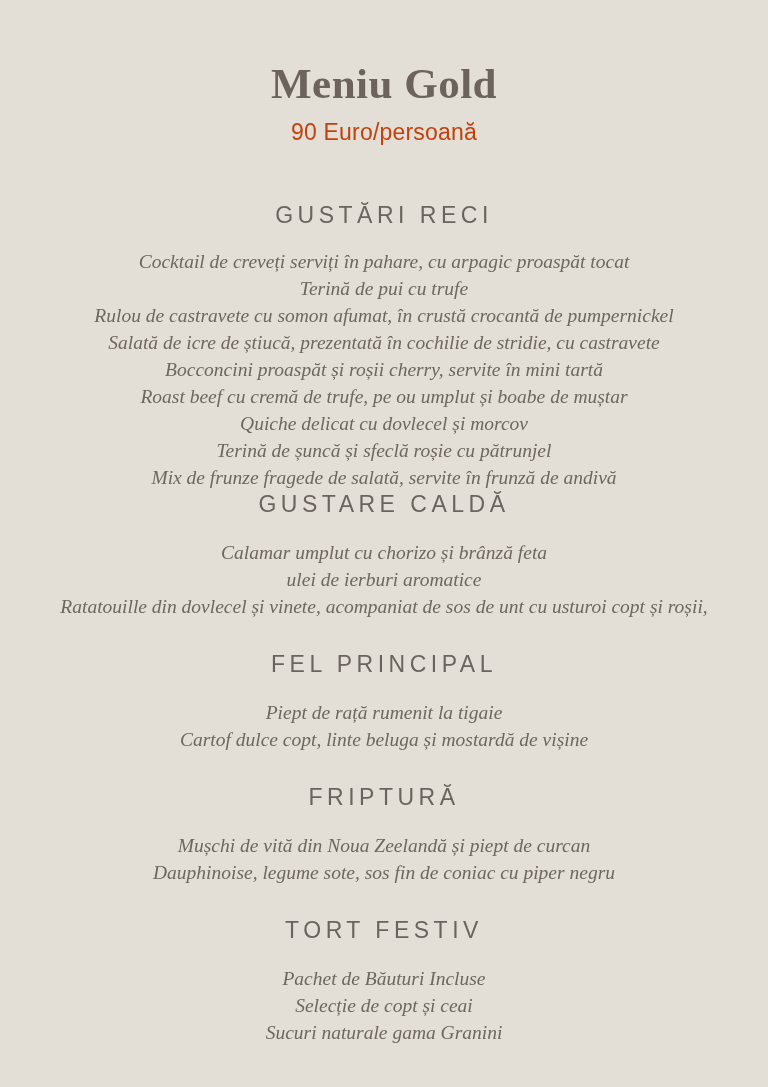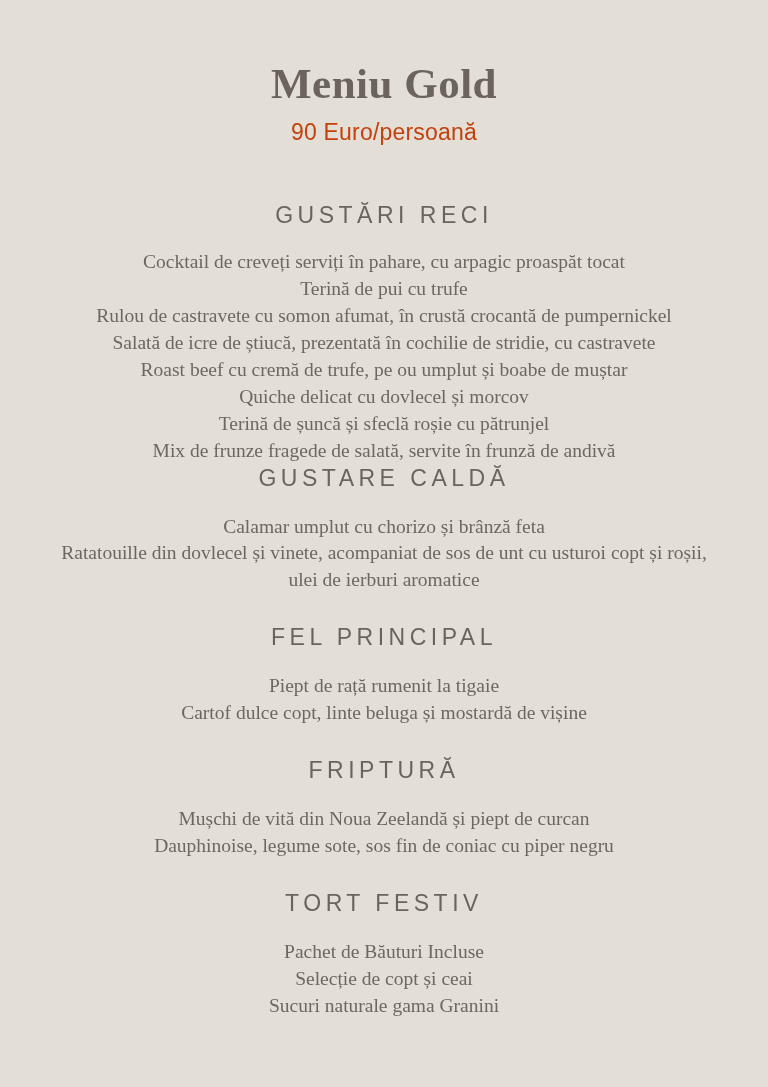--- a/index.html
+++ b/index.html
@@ -56,20 +56,21 @@
   .section-items {
     font-family: "Liberation Serif", serif;
     font-size: 19.5px;
     line-height: 1.38;
     color: #6e6760;
     text-align: center;
     margin: 0;
   }
   .section-items div {
     white-space: nowrap;
+    font-style: italic;
   }
   .s-gustari-reci { margin-top: 56px; }
   .s-gustari-reci .section-items { margin-top: 20px; }
 
   .s-gustare-calda { }
   .s-gustare-calda .section-items { margin-top: 22px; }
 
   .s-fel-principal { margin-top: 30px; }
   .s-fel-principal .section-items { margin-top: 22px; }
 
@@ -87,33 +88,34 @@
   <h1 class="menu-title">Meniu Gold</h1>
   <div class="menu-price">90 Euro/persoană</div>
 
   <div class="section s-gustari-reci">
     <div class="section-title">GUSTĂRI RECI</div>
     <div class="section-items">
       <div>Cocktail de creveți serviți în pahare, cu arpagic proaspăt tocat</div>
       <div>Terină de pui cu trufe</div>
       <div>Rulou de castravete cu somon afumat, în crustă crocantă de pumpernickel</div>
       <div>Salată de icre de știucă, prezentată în cochilie de stridie, cu castravete</div>
+      <div>Bocconcini proaspăt și roșii cherry, servite în mini tartă</div>
       <div>Roast beef cu cremă de trufe, pe ou umplut și boabe de muștar</div>
       <div>Quiche delicat cu dovlecel și morcov</div>
       <div>Terină de șuncă și sfeclă roșie cu pătrunjel</div>
       <div>Mix de frunze fragede de salată, servite în frunză de andivă</div>
     </div>
   </div>
 
   <div class="section s-gustare-calda">
     <div class="section-title">GUSTARE CALDĂ</div>
     <div class="section-items">
       <div>Calamar umplut cu chorizo și brânză feta</div>
+      <div>ulei de ierburi aromatice</div>
       <div>Ratatouille din dovlecel și vinete, acompaniat de sos de unt cu usturoi copt și roșii,</div>
-      <div>ulei de ierburi aromatice</div>
     </div>
   </div>
 
   <div class="section s-fel-principal">
     <div class="section-title">FEL PRINCIPAL</div>
     <div class="section-items">
       <div>Piept de rață rumenit la tigaie</div>
       <div>Cartof dulce copt, linte beluga și mostardă de vișine</div>
     </div>
   </div>

